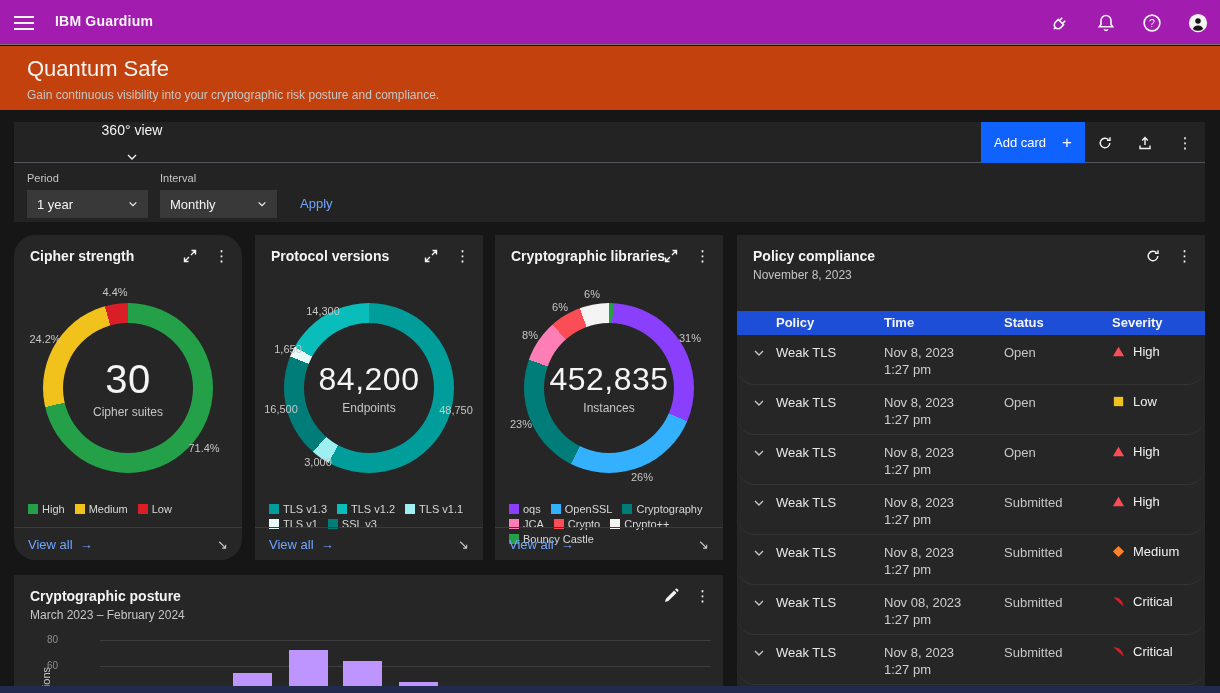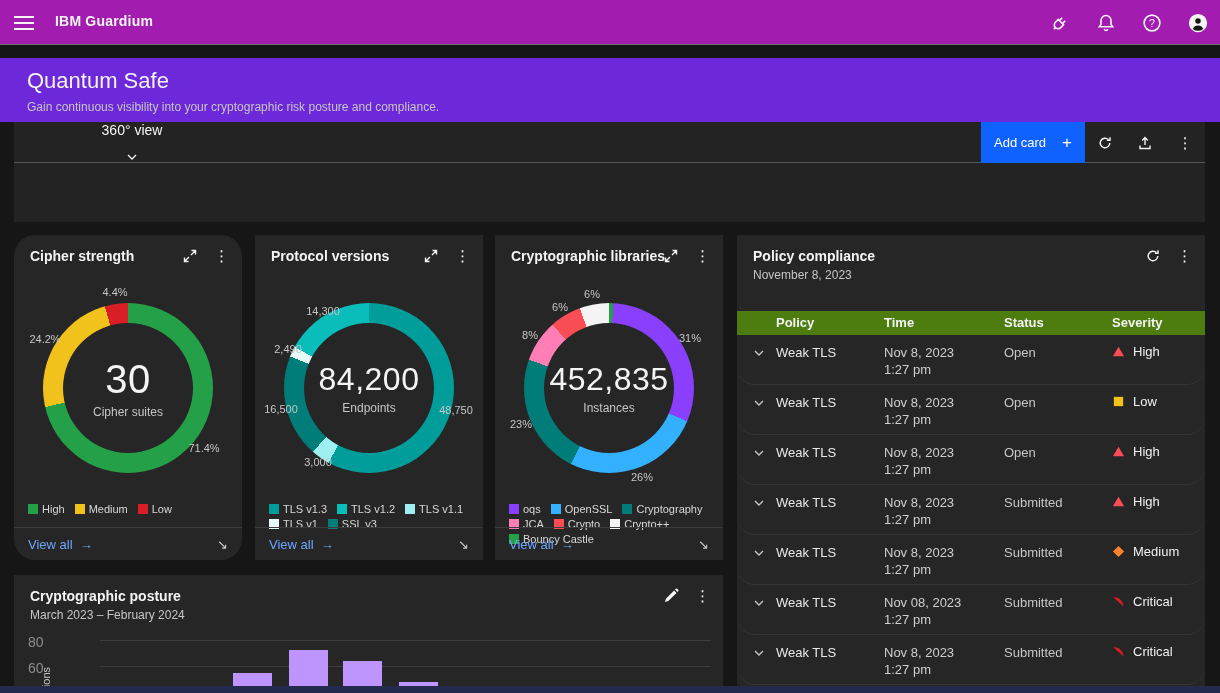--- a/index.html
+++ b/index.html
@@ -13,21 +13,21 @@
   
   .topnav{ position:absolute; left:0; top:0; width:1220px; height:45px;
     background:#a21caf; border-bottom:1px solid #737373; }
   .hamburger{ position:absolute; left:14px; top:12px; width:20px; height:20px; cursor:pointer; }
   .hamburger i{ display:block; height:2px; background:#f4f4f4; margin:4px 0; }
   .brand{ position:absolute; left:55px; top:13px; font-size:14px; font-weight:700; letter-spacing:.2px; }
   .nav-icons{ position:absolute; right:12px; top:0; height:45px; display:flex; align-items:center; gap:26px; }
   .nav-icon{ width:20px; height:20px; color:#f4f4f4; cursor:pointer; }
 
   
-  .band{ position:absolute; left:0; top:58px; width:1220px; height:64px; background:#6d28d9; }
+  .band{ position:absolute; left:0; top:46px; width:1220px; height:64px; background:#c2410c; }
   .band h1{ position:absolute; left:27px; top:10px; font-size:22px; font-weight:400; color:#f4f4f4; }
   .band p{ position:absolute; left:27px; top:42px; font-size:12px; color:#c6c6c6; }
 
   
   .panel{ position:absolute; left:14px; top:122px; width:1191px; height:100px; background:#232323; }
   .panel .row1{ position:absolute; left:0; top:0; right:0; height:41px; border-bottom:1px solid #53575b; }
   .view-select{ position:absolute; left:13px; top:0; width:210px; height:41px; display:flex;
     align-items:center; justify-content:space-between; cursor:pointer; font-size:14px; color:#f4f4f4;flex-direction:column; }
   .panel-actions{ position:absolute; right:0; top:0; height:41px; display:flex; align-items:center; }
   .add-card{ height:41px; width:104px; background:#0f62fe; color:#fff; border:none; font-size:13px;
@@ -67,35 +67,35 @@
   .legend{ position:absolute; left:14px; right:10px; top:268px; display:flex; flex-wrap:wrap;
     column-gap:10px; row-gap:3px; font-size:11px; color:#d8d8d8; align-content:flex-start; }
   .lg-item{ display:flex; align-items:center; gap:4px; }
   .lg-sw{ width:10px; height:10px; display:inline-block; }
   .card-foot{ position:absolute; left:0; right:0; bottom:0; height:33px; border-top:1px solid #3b3b3b;
     display:flex; align-items:center; justify-content:space-between; padding:0 14px; }
   .viewall{ color:#6ea6ff; font-size:13px; cursor:pointer; text-decoration:none; }
   .resize{ color:#c6c6c6; font-size:13px; cursor:pointer; }
 
   
-  .thead{ position:absolute; left:0; right:0; top:76px; height:24px; background:#4d7c0f; }
+  .thead{ position:absolute; left:0; right:0; top:76px; height:24px; background:#1d4ed8; }
   .th{ position:absolute; top:0; height:24px; line-height:24px; font-size:13px; font-weight:700; color:#f4f4f4; }
   .prow{ position:absolute; left:0; right:0; height:50px; border-bottom:1px solid #343434; cursor:pointer;border-radius:18px; }
   .pchev{ position:absolute; left:16px; top:12px; width:12px; height:12px; color:#c6c6c6; cursor:pointer; }
   .pc{ position:absolute; top:9px; font-size:13px; line-height:17px; }
   .pol{ left:39px; color:#e8e8e8; }
   .time{ left:147px; color:#cfcfcf; }
   .status{ left:267px; color:#c6c6c6; }
   .sev{ position:absolute; left:375px; top:9px; display:flex; align-items:flex-start; gap:8px; }
   .sevlab{ font-size:13px; color:#f0f0f0; line-height:15px; }
   .sev svg{ width:13px; height:13px; margin-top:1px; }
 
   
   .grid{ position:absolute; left:86px; right:12px; height:1px; background:#3d3d3d; }
-  .ytick{ position:absolute; width:30px; font-size:14px; color:#8d8d8d; transform:translateY(-6px); }
+  .ytick{ position:absolute; width:30px; text-align:right; font-size:10px; color:#8d8d8d; transform:translateY(-6px); }
   .ylab{ position:absolute; left:26px; top:92px; font-size:11px; color:#c6c6c6;
     writing-mode:vertical-rl; transform:rotate(180deg); }
   .bar{ position:absolute; background:#be95ff; width:39px; }
 
   .bottom-strip{ position:absolute; left:0; top:686px; width:1220px; height:7px; background:#222b4e; z-index:50; }
 </style>
 </head>
 <body>
 
 <div class="topnav">
@@ -164,20 +164,37 @@
         <svg width="16" height="16" viewBox="0 0 16 16" fill="none" stroke="#f4f4f4" stroke-width="1.4">
           <path d="M8 10V3.2M5.2 5.4L8 2.6l2.8 2.8"></path>
             <path d="M3 10.5v3h10v-3"></path>
           </svg>
       </button>
       <button class="tool-btn">
           <span class="dots">⋮</span>
         </button>
     </div>
   </div>
+  <div class="filters">
+    <span class="flabel" style="left:13px">Period</span>
+    <div class="dropdown" style="left:13px; width:121px">
+      <span>1 year</span>
+      <svg width="10" height="10" viewBox="0 0 12 12">
+        <path d="M2 4l4 4 4-4" fill="none" stroke="#f4f4f4" stroke-width="1.4"></path>
+        </svg>
+    </div>
+    <span class="flabel" style="left:146px">Interval</span>
+    <div class="dropdown" style="left:146px; width:117px">
+      <span>Monthly</span>
+      <svg width="10" height="10" viewBox="0 0 12 12">
+        <path d="M2 4l4 4 4-4" fill="none" stroke="#f4f4f4" stroke-width="1.4"></path>
+        </svg>
+    </div>
+    <a class="apply">Apply</a>
+  </div>
 </div>
 
 <div class="card" id="card-cipher">
   <div class="card-title">Cipher strength</div>
   <div class="card-icons">
     <span class="cicon">
       <svg viewBox="0 0 16 16" fill="none" stroke="#f4f4f4" stroke-width="1.4">
           <path d="M9.5 2.5H13.5V6.5M13.5 2.5L9 7M6.5 13.5H2.5V9.5M2.5 13.5L7 9"></path>
         </svg>
     </span>
@@ -221,21 +238,21 @@
   <div class="donut-body">
     <div class="donut" style="background:conic-gradient(#009d9a 0deg 208.43230403800476deg,#9ef0f0 208.43230403800476deg 221.25890736342043deg,#007d79 221.25890736342043deg 291.80522565320666deg,#e8fbfb 291.80522565320666deg 298.85985748218525deg,#08bdba 298.85985748218525deg 360deg)">
       <div class="hole">
         <span class="cval" style="font-size:32px">84,200</span>
         <span class="clab">Endpoints</span>
       </div>
     </div>
       <span class="callout" style="left:201px;top:175px">48,750</span>
       <span class="callout" style="left:63px;top:227px">3,000</span>
       <span class="callout" style="left:26px;top:174px">16,500</span>
-      <span class="callout" style="left:33px;top:114px">2,490</span>
+      <span class="callout" style="left:33px;top:114px">1,650</span>
       <span class="callout" style="left:68px;top:76px">14,300</span>
       <div class="legend">
         <span class="lg-item">
       <span class="lg-sw" style="background:#009d9a"></span>TLS v1.3</span>
         <span class="lg-item">
       <span class="lg-sw" style="background:#08bdba"></span>TLS v1.2</span>
         <span class="lg-item">
       <span class="lg-sw" style="background:#9ef0f0"></span>TLS v1.1</span>
         <span class="lg-item">
       <span class="lg-sw" style="background:#e8fbfb"></span>TLS v1</span>

